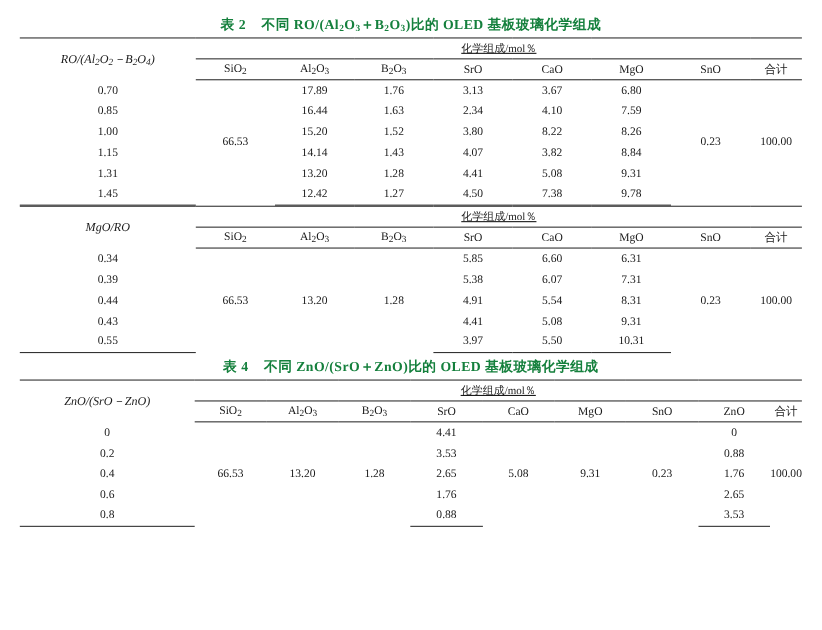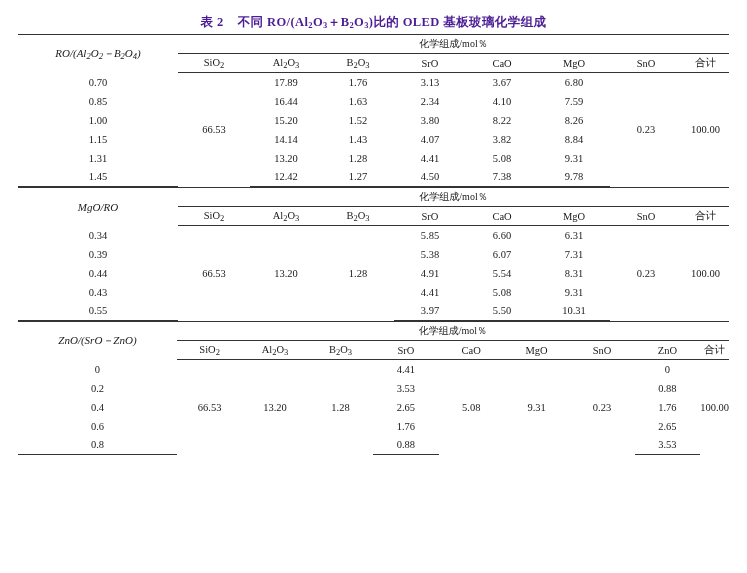--- a/index.html
+++ b/index.html
@@ -16,21 +16,21 @@
     overflow: hidden;
   }
   .page {
     width: 747px;
     height: 573px;
     box-sizing: border-box;
     padding: 10px 18px 0 18px;
   }
   .tbl-caption {
     text-align: center;
-    color: #4c1d95;
+    color: #15803d;
     font-size: 12.5px;
     font-weight: bold;
     letter-spacing: 0.4px;
     margin: 4px 0 3px 0;
     font-family: "Liberation Serif", "DejaVu Serif", serif;
   }
   table.data {
     width: 100%;
     border-collapse: collapse;
     font-size: 10.5px;
@@ -52,20 +52,21 @@
   .hdr-left {
     font-size: 11px;
     font-style: italic;
   }
   .sub {
     font-size: 8.5px;
     vertical-align: -0.22em;
   }
   .grp-label {
     font-size: 10px;
+    text-decoration: underline;
   }
   .row-h { height: 19px; }
 </style>
 </head>
 <body>
 
 <div class="page">
 
   <div class="tbl-caption">
     表 2&nbsp;&nbsp;&nbsp;&nbsp;不同 RO/(Al<span class="sub">2</span>O<span class="sub">3</span>＋B<span class="sub">2</span>O<span class="sub">3</span>)比的 OLED 基板玻璃化学组成
@@ -215,20 +216,23 @@
       </tr>
       <tr class="row-h rule-bottom">
         <td>0.55</td>
         <td>3.97</td>
         <td>5.50</td>
         <td>10.31</td>
       </tr>
     </tbody>
   </table>
 
+  <div class="tbl-caption">
+    表 4&nbsp;&nbsp;&nbsp;&nbsp;不同 ZnO/(SrO＋ZnO)比的 OLED 基板玻璃化学组成
+  </div>
 
   <table class="data">
     <colgroup>
       <col style="width:160px">
         <col style="width:66px">
         <col style="width:66px">
         <col style="width:66px">
       <col style="width:66px">
         <col style="width:66px">
         <col style="width:66px">

